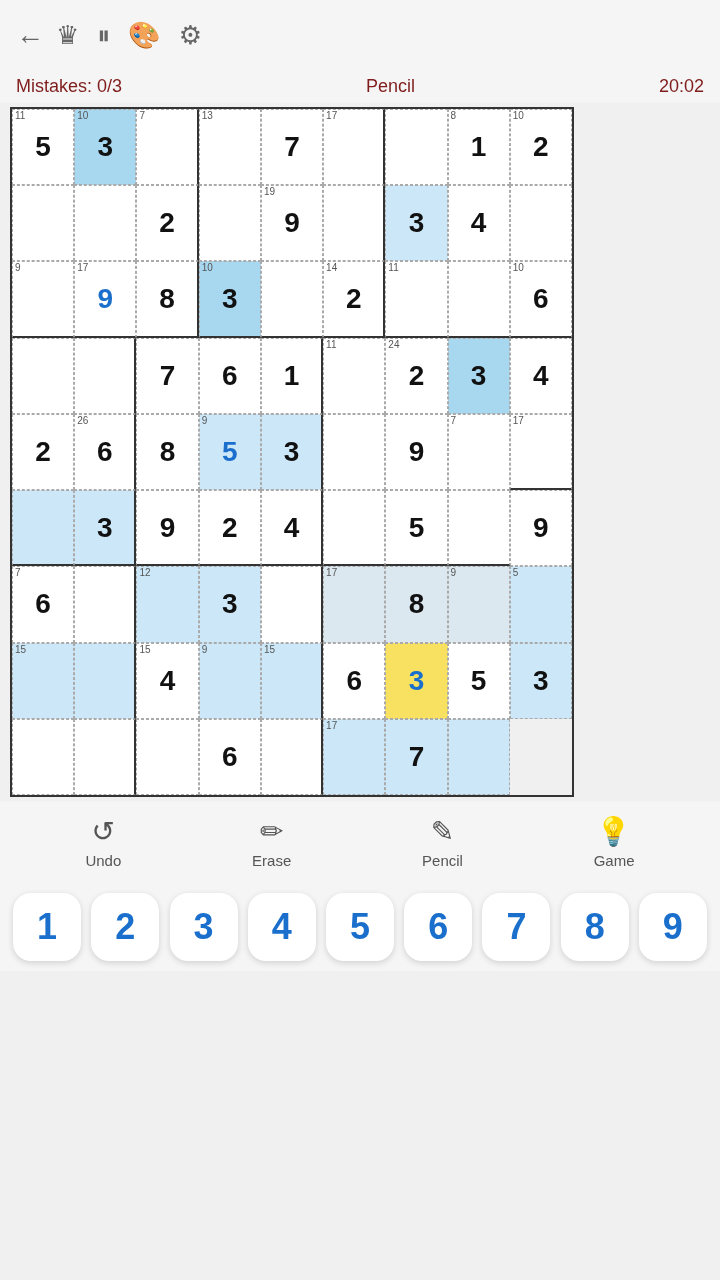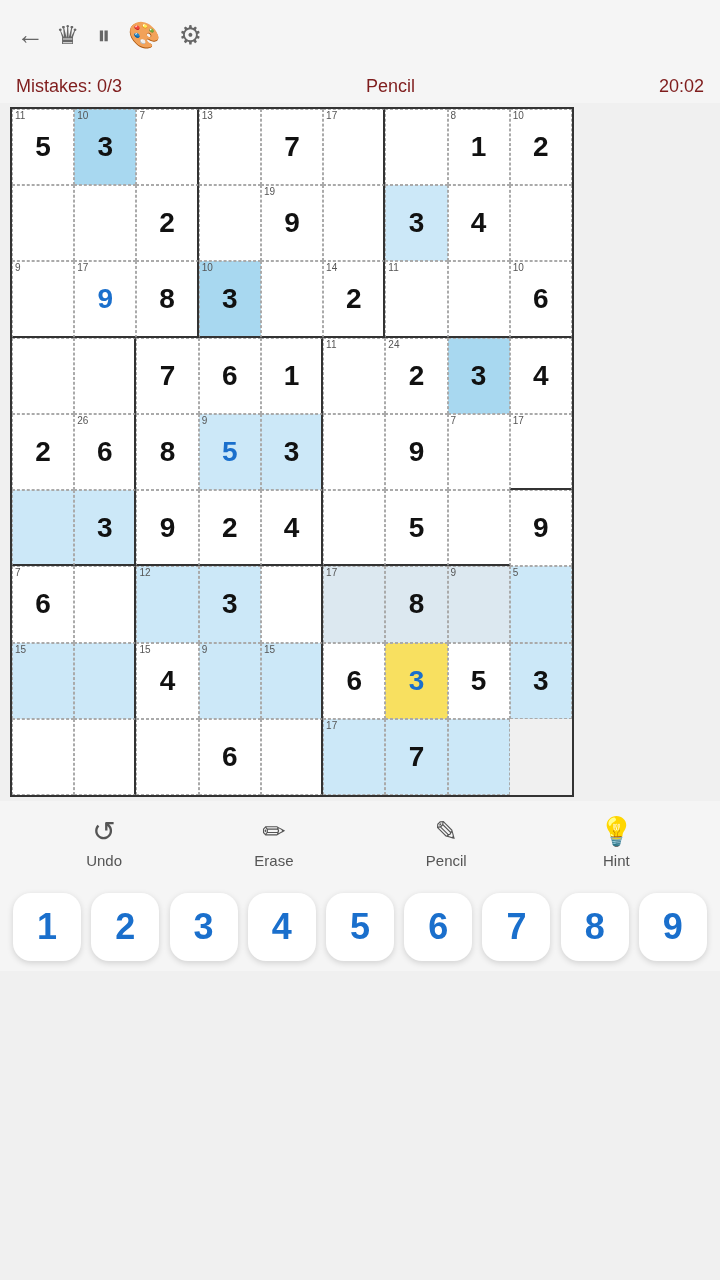--- a/index.html
+++ b/index.html
@@ -410,21 +410,21 @@
   <div class="toolbar-item">
     <span class="toolbar-icon">✏</span>
     <span class="toolbar-label">Erase</span>
   </div>
   <div class="toolbar-item">
     <span class="toolbar-icon">✎</span>
     <span class="toolbar-label">Pencil</span>
   </div>
   <div class="toolbar-item">
     <span class="toolbar-icon">💡</span>
-    <span class="toolbar-label">Hint</span>
+    <span class="toolbar-label">Game</span>
   </div>
 </div>
 
 <div class="numpad" id="numpad">
 <button class="numpad-btn">1</button>
     <button class="numpad-btn">2</button>
     <button class="numpad-btn">3</button>
     <button class="numpad-btn">4</button>
     <button class="numpad-btn">5</button>
     <button class="numpad-btn">6</button>

